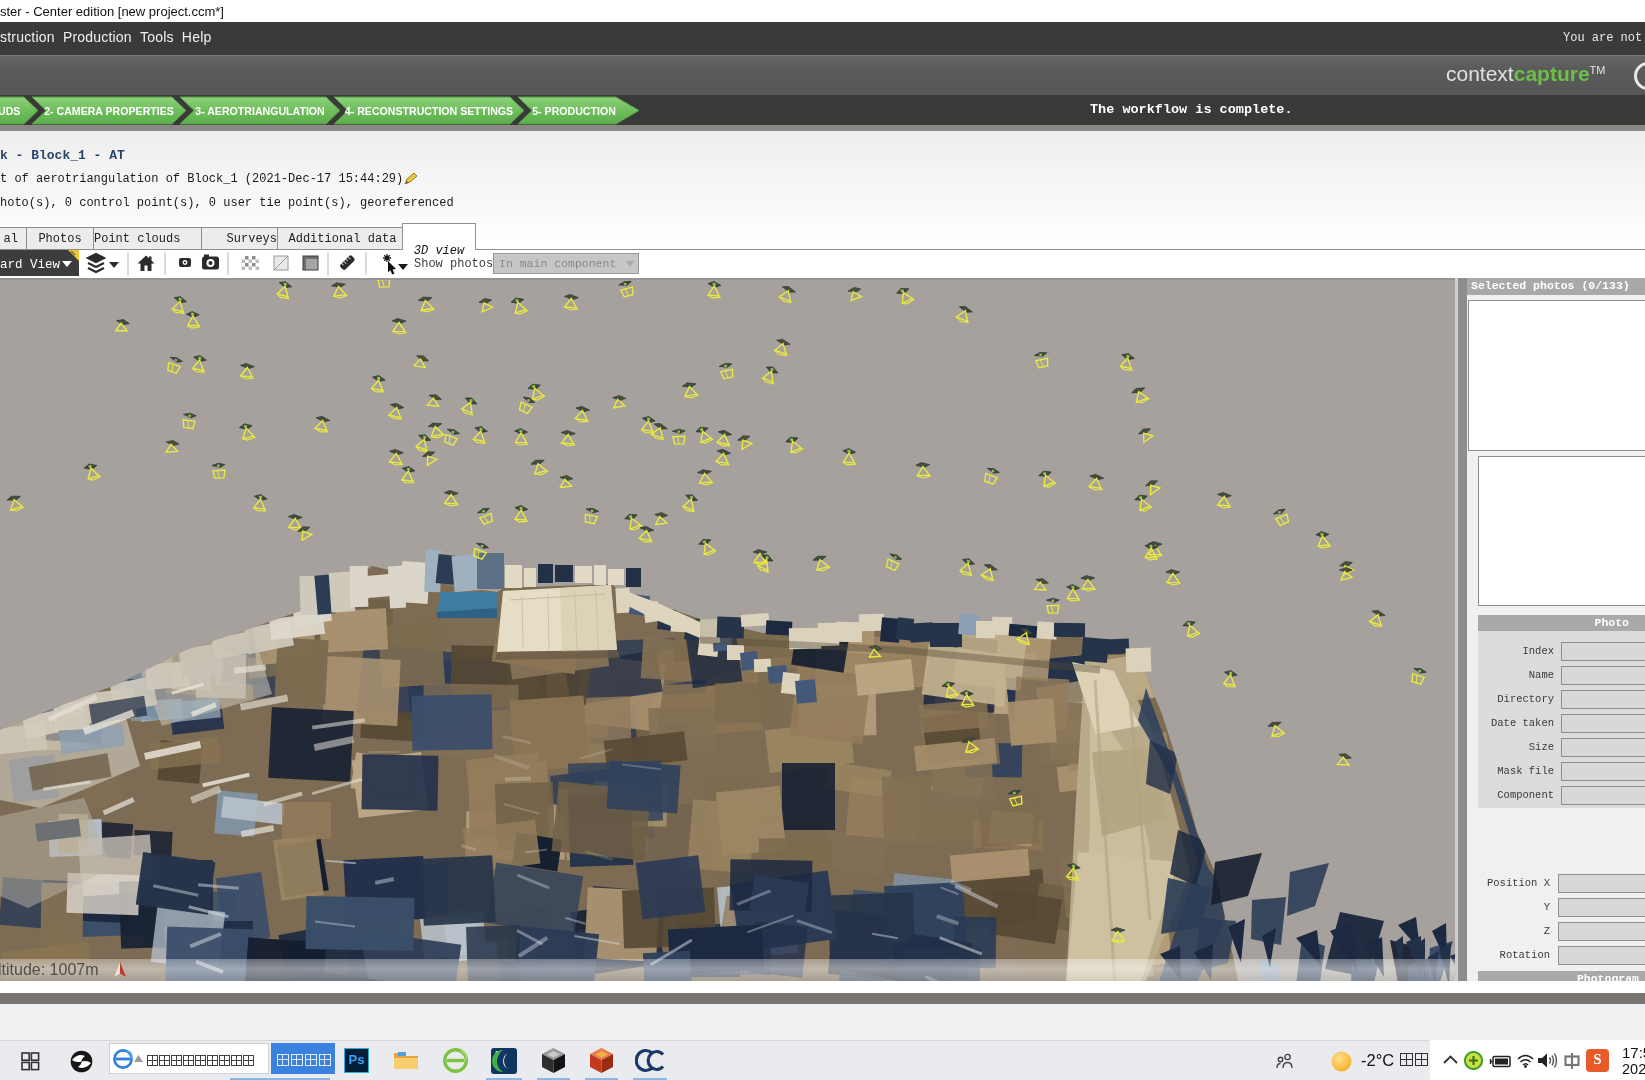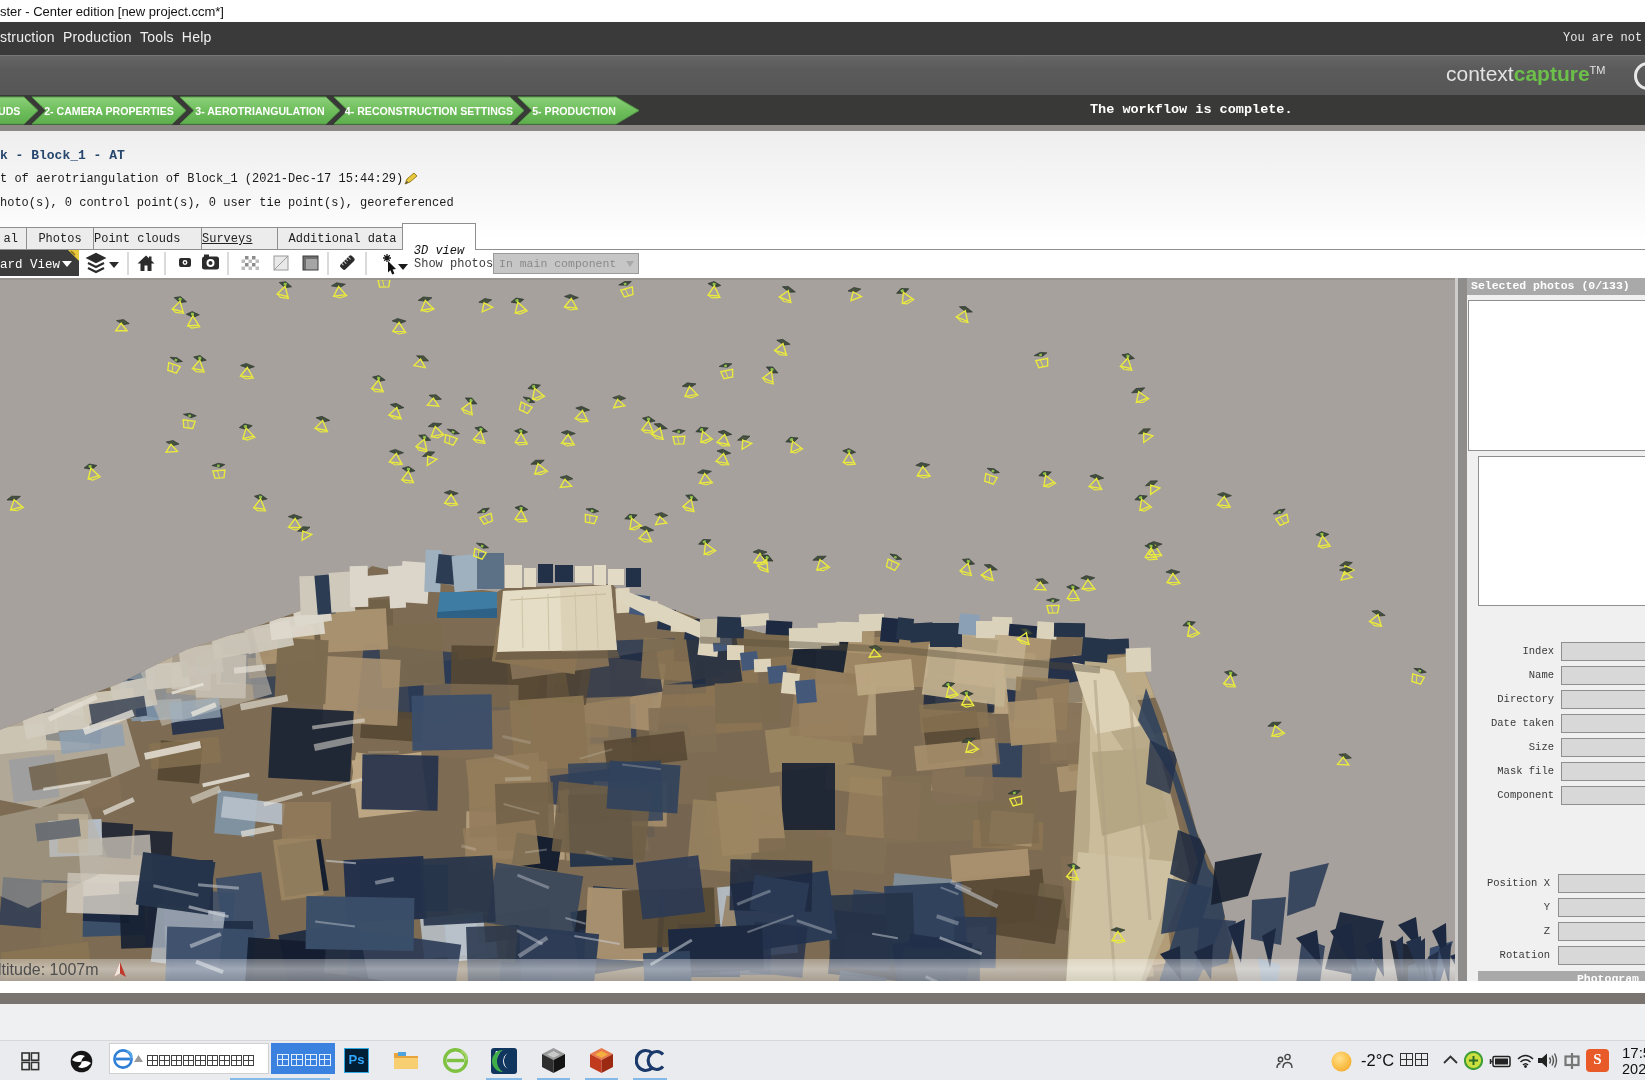--- a/index.html
+++ b/index.html
@@ -54,21 +54,21 @@
       <path d="M2,12 L4,9 L5.5,10.5 Z" fill="#555"></path>
     </svg>
  <div class="abs mono" style="left:0;top:65px;font-size:12px;color:#1a1a1a;">hoto(s), 0 control point(s), 0 user tie point(s), georeferenced</div>
 </div>
 
 <div class="abs" style="left:0;top:226px;width:1645px;height:24px;">
  <div class="abs" style="left:0;top:23px;width:1645px;height:1px;background:#8f8f8f;"></div>
  <div class="abs mono" style="left:-30px;top:1px;width:57px;height:22px;background:#ececec;border:1px solid #8f8f8f;border-bottom:none;box-sizing:border-box;font-size:12px;color:#222;text-align:right;padding:4px 8px 0 0;">al</div>
  <div class="abs mono" style="left:27px;top:1px;width:67px;height:22px;background:#ececec;border:1px solid #8f8f8f;border-bottom:none;border-left:none;box-sizing:border-box;font-size:12px;color:#222;text-align:center;padding-top:4px;">Photos</div>
  <div class="abs mono" style="left:94px;top:1px;width:108px;height:22px;background:#ececec;border:1px solid #8f8f8f;border-bottom:none;border-left:none;box-sizing:border-box;font-size:12px;color:#222;text-align:left;padding-top:4px;">Point clouds</div>
- <div class="abs mono" style="left:202px;top:1px;width:76px;height:22px;background:#ececec;border:1px solid #8f8f8f;border-bottom:none;border-left:none;box-sizing:border-box;font-size:12px;color:#222;text-align:left;padding-top:4px;text-decoration:underline;">Surveys</div>
+ <div class="abs mono" style="left:202px;top:1px;width:76px;height:22px;background:#ececec;border:1px solid #8f8f8f;border-bottom:none;border-left:none;box-sizing:border-box;font-size:12px;color:#222;text-align:right;padding-top:4px;">Surveys</div>
  <div class="abs mono" style="left:278px;top:1px;width:130px;height:22px;background:#ececec;border:1px solid #8f8f8f;border-bottom:none;border-left:none;box-sizing:border-box;font-size:12px;color:#222;text-align:center;padding-top:4px;">Additional data</div>
  <div class="abs mono" style="left:402px;top:-3px;width:74px;height:27px;background:#ffffff;border:1px solid #8f8f8f;border-bottom:none;box-sizing:border-box;font-size:12px;color:#111;text-align:center;padding-top:20px;z-index:3;font-style:italic;">3D view</div>
 </div>
 
 <div class="abs" style="left:0;top:250px;width:1460px;height:28px;background:#fff;">
 <svg width="650" height="28" viewBox="0 0 650 28" style="position:absolute;left:0;top:0">
 <rect x="0" y="0" width="79" height="26" fill="#3c3c3c"></rect>
 <text x="0" y="18" font-family="Liberation Mono, monospace" font-size="12.5" fill="#fff">ard View</text>
 <path d="M62,11 L72,11 L67,17 Z" fill="#fff"></path>
 <path d="M68,0 L79,0 L79,11 Z" fill="#e8c93e"></path>
@@ -672,20 +672,23 @@
 
 <div class="abs" style="left:0;top:278px;width:1460px;height:2px;background:#98948f;"></div>
 
 <div class="abs" style="left:1455px;top:278px;width:12px;height:709px;background:#8f8d8b;border-left:3px solid #cfcdcb;box-sizing:border-box;"></div>
 
 <div class="abs" style="left:1467px;top:278px;width:178px;height:709px;background:#f0f0f0;overflow:hidden;">
  <div class="abs mono" style="left:0;top:0;width:178px;height:17px;background:#a9a9a9;color:#fff;font-size:11.5px;font-weight:bold;padding:1px 0 12px 4px;box-sizing:border-box;">Selected photos (0/133)</div>
  <div class="abs" style="left:1px;top:22px;width:177px;height:149px;background:#fff;border:1px solid #8f8f8f;"></div>
  <div class="abs" style="left:11px;top:178px;width:167px;height:148px;background:#fff;border:1px solid #8f8f8f;"></div>
 
+ <div class="abs" style="left:11px;top:337px;width:167px;height:193px;background:#dcdcdc;">
+  <div class="abs mono" style="left:0;top:0;width:167px;height:16px;background:#a9a9a9;color:#fff;font-size:11.5px;font-weight:bold;text-align:right;padding:1px 16px 0 0;box-sizing:border-box;">Photo</div>
+ </div>
  <div class="abs" style="left:11px;top:693px;width:167px;height:16px;background:#a9a9a9;">
   <div class="abs mono" style="left:0;top:0;width:167px;height:16px;color:#fff;font-size:11.5px;font-weight:bold;text-align:right;padding:1px 6px 0 0;box-sizing:border-box;">Photogram</div>
  </div>
 </div>
 
 <div class="abs mono" style="left:1478px;top:645px;width:76px;font-size:10.5px;color:#3a3a3a;text-align:right;">Index</div>
 <div class="abs" style="left:1561px;top:642px;width:84px;height:17px;background:#d8d8d8;border:1px solid #8f8f8f;"></div>
 <div class="abs mono" style="left:1478px;top:669px;width:76px;font-size:10.5px;color:#3a3a3a;text-align:right;">Name</div>
 <div class="abs" style="left:1561px;top:666px;width:84px;height:17px;background:#d8d8d8;border:1px solid #8f8f8f;"></div>
 <div class="abs mono" style="left:1478px;top:693px;width:76px;font-size:10.5px;color:#3a3a3a;text-align:right;">Directory</div>
@@ -704,21 +707,21 @@
 <div class="abs" style="left:1558px;top:898px;width:87px;height:17px;background:#d8d8d8;border:1px solid #8f8f8f;"></div>
 <div class="abs mono" style="left:1478px;top:925px;width:72px;font-size:10.5px;color:#3a3a3a;text-align:right;">Z</div>
 <div class="abs" style="left:1558px;top:922px;width:87px;height:17px;background:#d8d8d8;border:1px solid #8f8f8f;"></div>
 <div class="abs mono" style="left:1478px;top:949px;width:72px;font-size:10.5px;color:#3a3a3a;text-align:right;">Rotation</div>
 <div class="abs" style="left:1558px;top:946px;width:87px;height:17px;background:#d8d8d8;border:1px solid #8f8f8f;"></div>
 
 <div class="abs" style="left:0;top:981px;width:1645px;height:12px;background:#ffffff;"></div>
 <div class="abs" style="left:0;top:993px;width:1645px;height:11px;background:#7a7470;"></div>
 <div class="abs" style="left:0;top:1004px;width:1645px;height:36px;background:#eef0f2;"></div>
 
-<div class="abs" style="left:0;top:1040px;width:1645px;height:40px;background:#e9ebee;border-top:1px solid #d8d8d8;">
+<div class="abs" style="left:0;top:1040px;width:1430px;height:40px;background:#e9ebee;border-top:1px solid #d8d8d8;">
 
  <svg class="abs" style="left:21px;top:11px" width="19" height="19" viewBox="0 0 19 19">
   <g fill="none" stroke="#333" stroke-width="1.6">
   <rect x="1" y="1" width="7.2" height="7.2"></rect>
         <rect x="10.4" y="1" width="7.2" height="7.2"></rect>
   <rect x="1" y="10.4" width="7.2" height="7.2"></rect>
         <rect x="10.4" y="10.4" width="7.2" height="7.2"></rect>
   </g>
  </svg>
 

